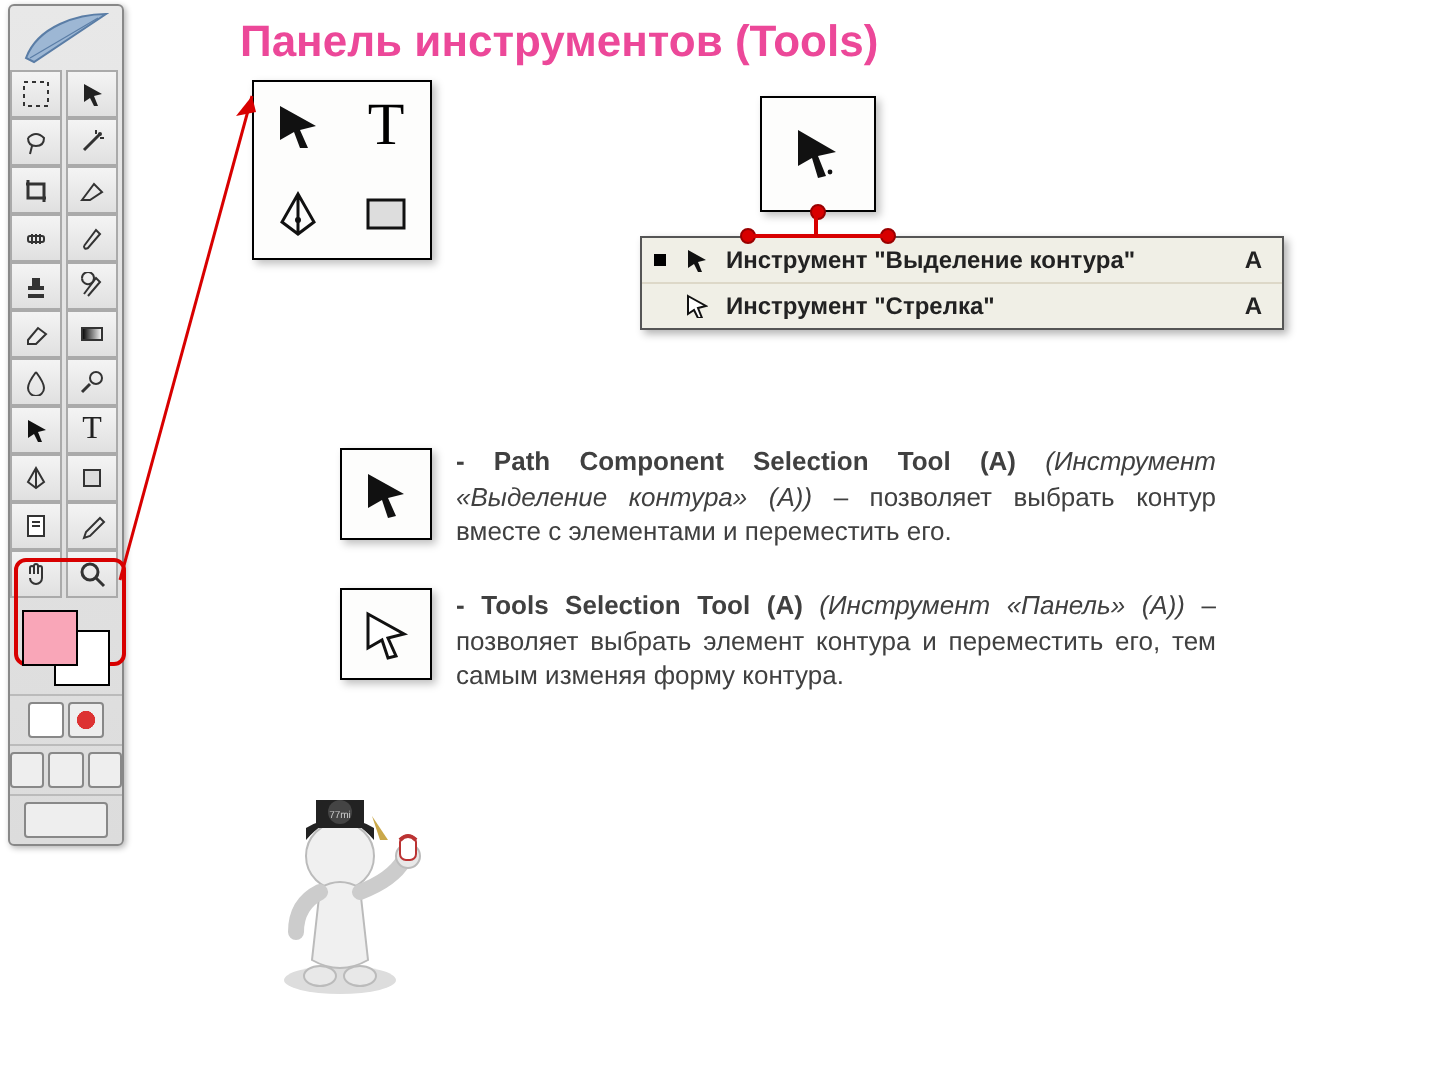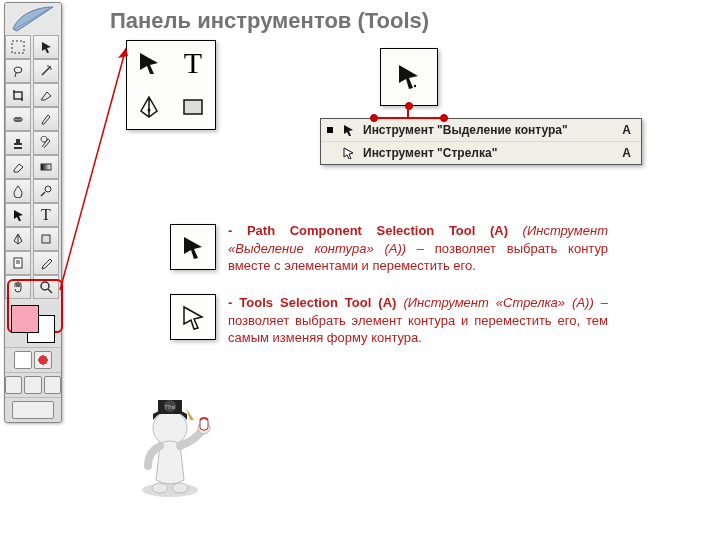--- a/index.html
+++ b/index.html
@@ -86,24 +86,24 @@
   }
   .mini-btn {
     width:16px;height:16px;
     border:1px solid #888;
     background:#eee;
     border-radius:2px;
   }
   
   .title {
     position:absolute;
-    left:110px; top:8px;
+    left:120px; top:8px;
     font-size:22px;
     font-weight:bold;
-    color:#737373;
+    color:#ec4899;
   }
   
   .callout {
     position:absolute;
     border:1px solid #000;
     background:#fdfdfc;
     box-shadow: 2px 2px 4px rgba(0,0,0,0.25);
   }
   .callout-a { left:126px; top:40px; width:88px; height:88px; }
   .callout-a .inner-grid {
@@ -148,21 +148,21 @@
     pointer-events:none;
   }
   .dot { position:absolute; width:6px;height:6px;background:#d80000;border:1px solid #900;border-radius:50%; pointer-events:none; }
   
   .desc {
     position:absolute;
     left:228px;
     width:380px;
     font-size:13px;
     line-height:1.35;
-    color:#b91c1c;
+    color:#404040;
     text-align: justify;
   }
   .desc-a { top:222px; }
   .desc-b { top:294px; }
   .desc b { font-weight:bold; }
   .desc i { font-style:italic; }
   
   .mascot {
     position:absolute;
     left:130px; top:390px;
@@ -399,21 +399,21 @@
 <div class="callout callout-d">
   <svg width="26" height="26">
       <path d="M4 3 L22 13 L14 15 L18 24 L14 25 L11 16 L4 20 Z" fill="#fff" stroke="#111" stroke-width="1.5"></path>
     </svg>
 </div>
 
 <div class="desc desc-a">
   <b>- Path Component Selection Tool (A) </b><i>(Инструмент «Выделение контура» (A))</i><span> – позволяет выбрать контур вместе с элементами и переместить его.</span>
 </div>
 <div class="desc desc-b">
-  <b>- Tools Selection Tool (A) </b><i>(Инструмент «Стрелка» (A))</i><span> – позволяет выбрать элемент контура и переместить его, тем самым изменяя форму контура.</span>
+  <b>- Tools Selection Tool (A) </b><i>(Инструмент «Панель» (A))</i><span> – позволяет выбрать элемент контура и переместить его, тем самым изменяя форму контура.</span>
 </div>
 
 <div class="mascot">
   <svg width="90" height="110" viewBox="0 0 90 110">
     <ellipse cx="40" cy="100" rx="28" ry="7" fill="#ddd"></ellipse>
     <circle cx="40" cy="38" r="17" fill="#f0f0f0" stroke="#bbb"></circle>
     <path d="M23 30 Q40 10 57 30 L57 24 Q40 14 23 24 Z" fill="#222"></path>
     <rect x="28" y="10" width="24" height="14" fill="#222"></rect>
     <circle cx="40" cy="16" r="6" fill="#444"></circle>
     <text x="40" y="19" font-size="5" fill="#ccc" text-anchor="middle">77mi</text>

